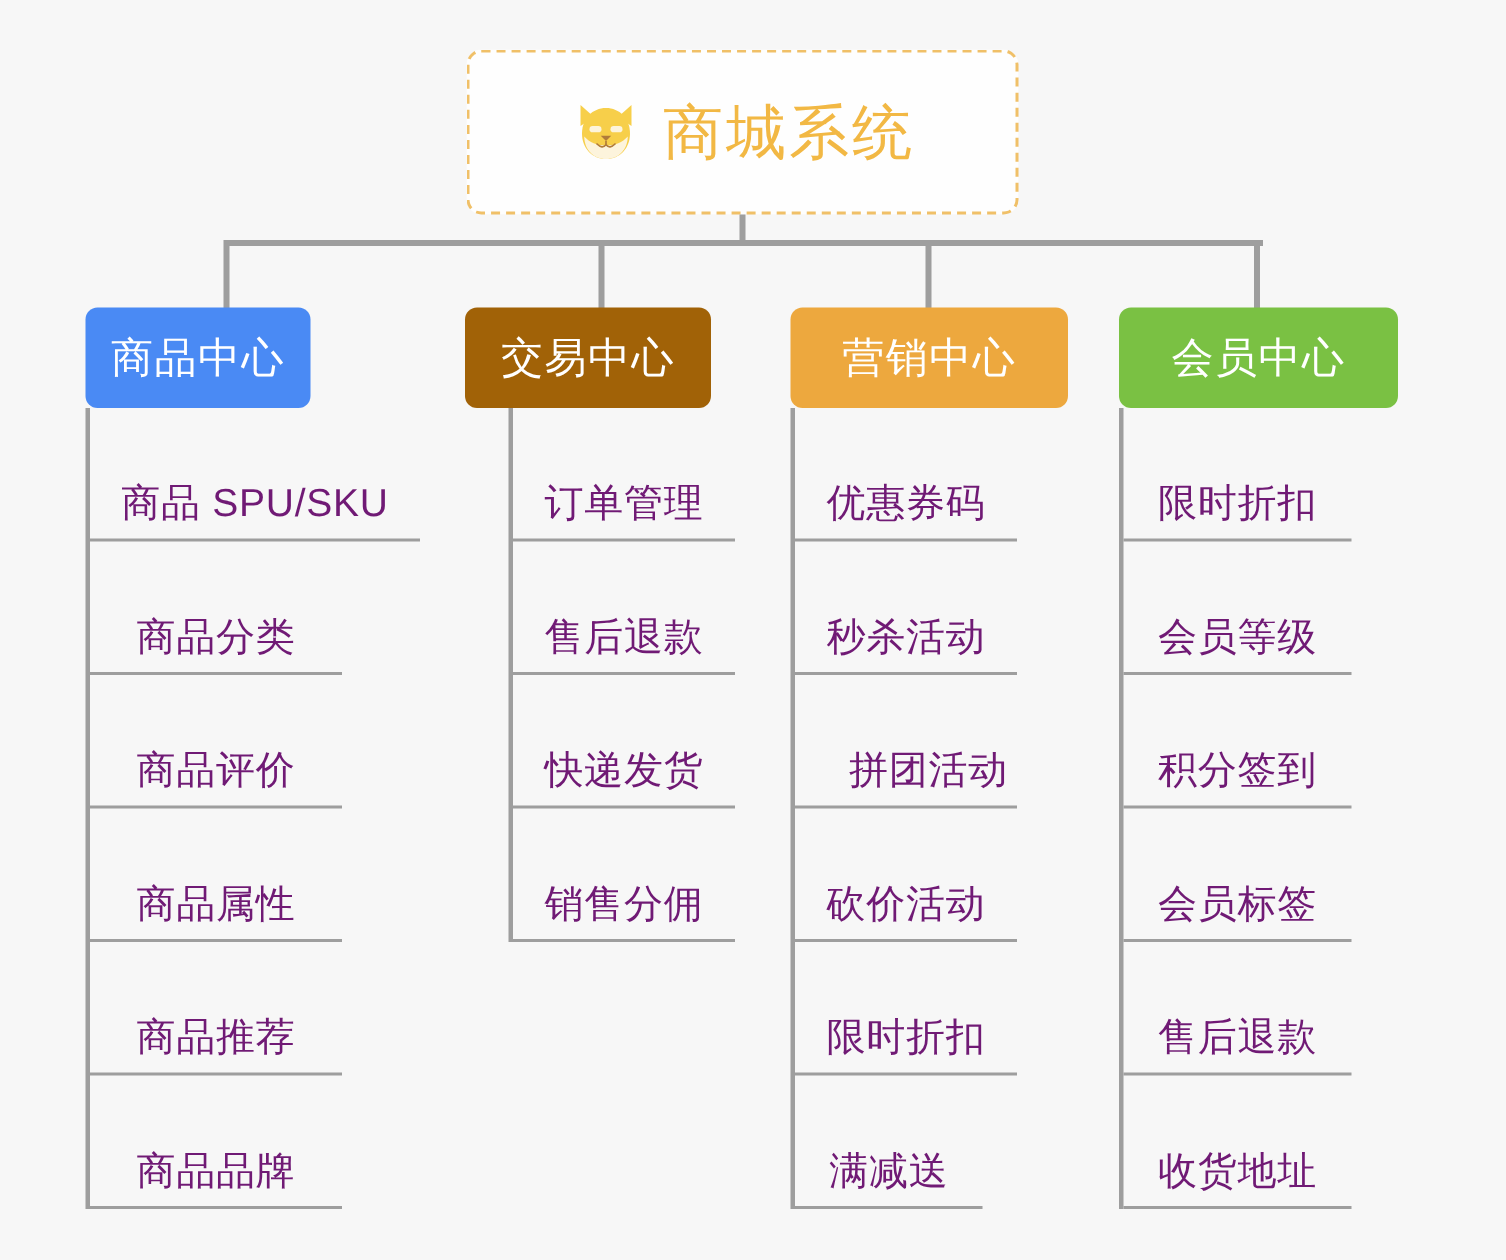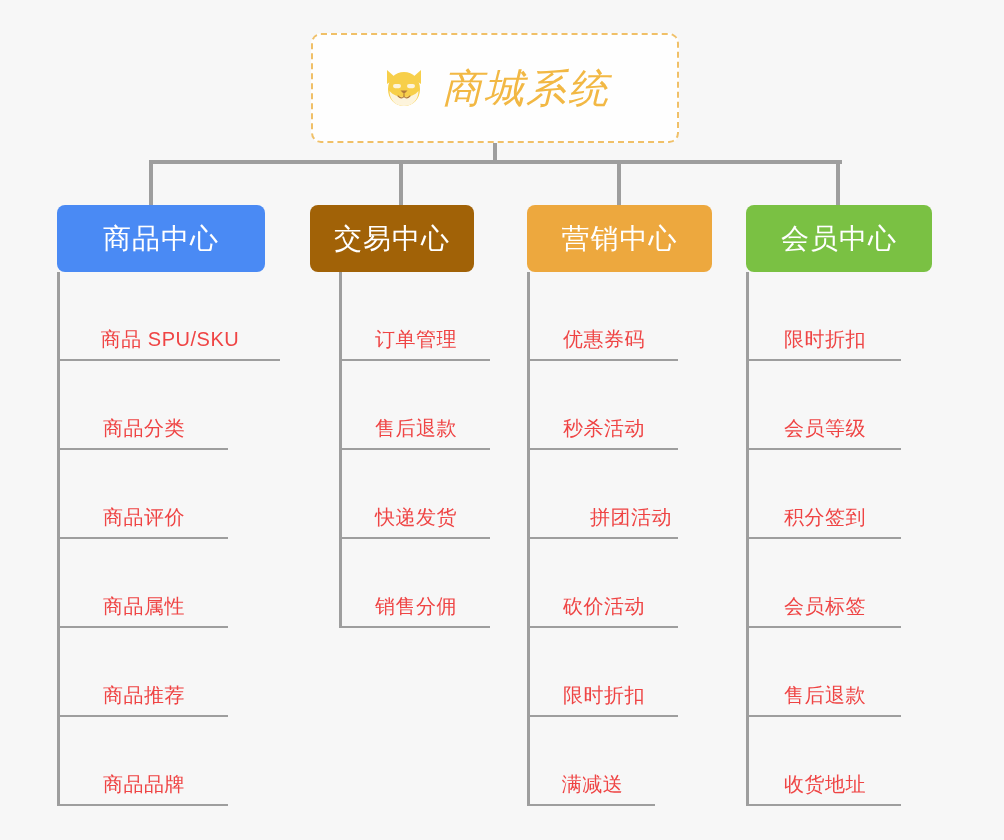--- a/index.html
+++ b/index.html
@@ -28,21 +28,20 @@
     width: 368px;
     height: 110px;
     box-sizing: border-box;
     background: #fefefe;
     border: 2px dashed #f0c068;
     border-radius: 10px;
     display: flex;
     align-items: center;
     justify-content: center;
     gap: 14px;
-    font-style: italic;
   }
   .root-emoji {
     font-size: 42px;
     line-height: 1;
     display: block;
     width: 48px;
     height: 48px;
   }
   .root-title {
     font-size: 40px;
@@ -100,22 +99,22 @@
   .sub-item {
     box-sizing: border-box;
     height: 89px;
     border-bottom: 2px solid #9e9e9e;
     display: flex;
     align-items: flex-end;
     justify-content: center;
     padding-bottom: 6px;
   }
   .sub-item .sub-label {
-    font-size: 20px;
-    color: #ef4444;
+    font-size: 26px;
+    color: #701a75;
     white-space: nowrap;
     letter-spacing: 0.5px;
     padding: 0 6px;
   }
 </style>
 </head>
 <body>
 
 <div id="stage">
 
@@ -138,21 +137,21 @@
 
   <div class="conn conn-stub-root"></div>
   <div class="conn conn-bus"></div>
 
   <div class="conn conn-drop" style="left:149px;"></div>
   <div class="conn conn-drop" style="left:399px;"></div>
   <div class="conn conn-drop" style="left:617px;"></div>
   <div class="conn conn-drop" style="left:836px;"></div>
 
   <div class="col" style="left:57px;width:186px;">
-    <div class="col-head" style="background:#4a8af4;width:208px;font-family:Liberation Serif, serif;">
+    <div class="col-head" style="background:#4a8af4;width:150px;font-family:Liberation Serif, serif;">
       <span>商品中心</span>
     </div>
     <div class="col-body" style="width:171px;">
       <div class="sub-item" style="width:220px;">
           <span class="sub-label">商品 SPU/SKU</span>
         </div>
       <div class="sub-item" style="width:168px;">
           <span class="sub-label">商品分类</span>
         </div>
       <div class="sub-item" style="width:168px;">

